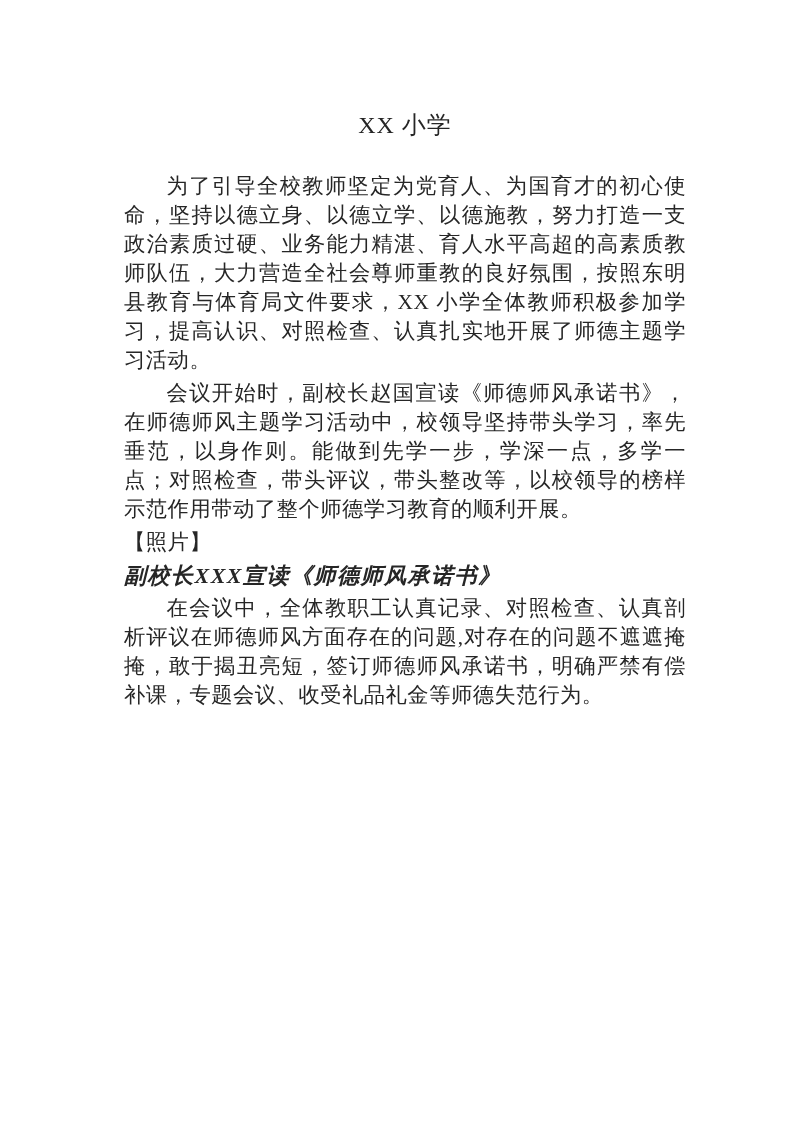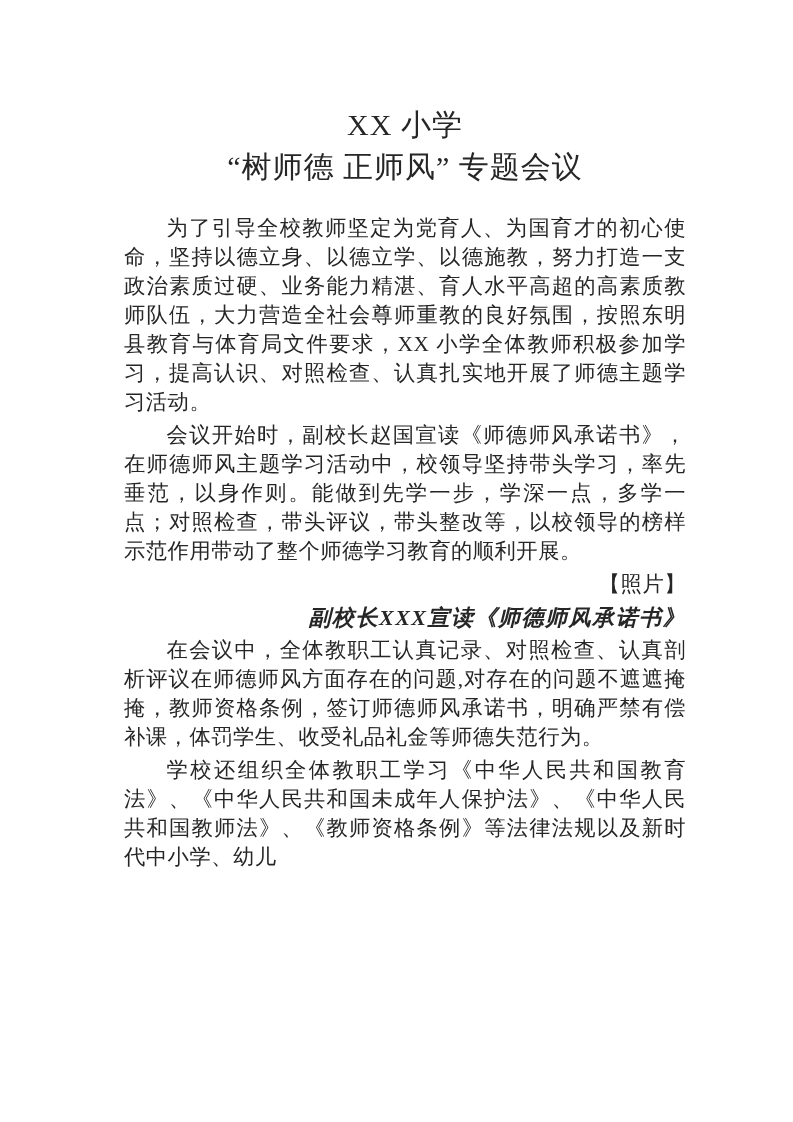--- a/index.html
+++ b/index.html
@@ -14,57 +14,55 @@
     margin: 0;
     background: #ffffff;
     box-sizing: border-box;
     padding: 104px 103px 0 120px;
     font-family: "Liberation Serif", "DejaVu Serif", serif;
     color: #262626;
     overflow: hidden;
   }
   .title-block {
     text-align: center;
-    font-size: 30px;
+    font-size: 24px;
     line-height: 42px;
     font-weight: 400;
     letter-spacing: 1px;
     margin-bottom: 26px;
   }
   .content p {
     margin: 4px;
     font-size: 21.3px;
     line-height: 29px;
     text-align: justify;
     text-justify: inter-ideograph;
     letter-spacing: 0.5px;
   }
   .content p.indent {
     text-indent: 2em;
   }
   .content p.center {
-    text-align: right;
+    text-align: left;
     text-indent: 0;
   }
   .content p.caption {
     font-weight: bold;
     font-size: 22px;
     letter-spacing: 1.5px;
     font-style: italic;
   }
 </style>
 </head>
 <body>
 
 <div class="page">
   <div class="title-block">
     <div>XX 小学</div>
-    <div>“树师德 正师风” 专题会议</div>
   </div>
   <div class="content">
     <p class="indent">为了引导全校教师坚定为党育人、为国育才的初心使命，坚持以德立身、以德立学、以德施教，努力打造一支政治素质过硬、业务能力精湛、育人水平高超的高素质教师队伍，大力营造全社会尊师重教的良好氛围，按照东明县教育与体育局文件要求，XX 小学全体教师积极参加学习，提高认识、对照检查、认真扎实地开展了师德主题学习活动。</p>
     <p class="indent">会议开始时，副校长赵国宣读《师德师风承诺书》，在师德师风主题学习活动中，校领导坚持带头学习，率先垂范，以身作则。能做到先学一步，学深一点，多学一点；对照检查，带头评议，带头整改等，以校领导的榜样示范作用带动了整个师德学习教育的顺利开展。</p>
     <p class="center">【照片】</p>
     <p class="center caption">副校长XXX宣读《师德师风承诺书》</p>
-    <p class="indent">在会议中，全体教职工认真记录、对照检查、认真剖析评议在师德师风方面存在的问题,对存在的问题不遮遮掩掩，教师资格条例，签订师德师风承诺书，明确严禁有偿补课，体罚学生、收受礼品礼金等师德失范行为。</p>
-    <p class="indent">学校还组织全体教职工学习《中华人民共和国教育法》、《中华人民共和国未成年人保护法》、《中华人民共和国教师法》、《教师资格条例》等法律法规以及新时代中小学、幼儿</p>
+    <p class="indent">在会议中，全体教职工认真记录、对照检查、认真剖析评议在师德师风方面存在的问题,对存在的问题不遮遮掩掩，敢于揭丑亮短，签订师德师风承诺书，明确严禁有偿补课，专题会议、收受礼品礼金等师德失范行为。</p>
   </div>
 </div>
 
 </body></html>

